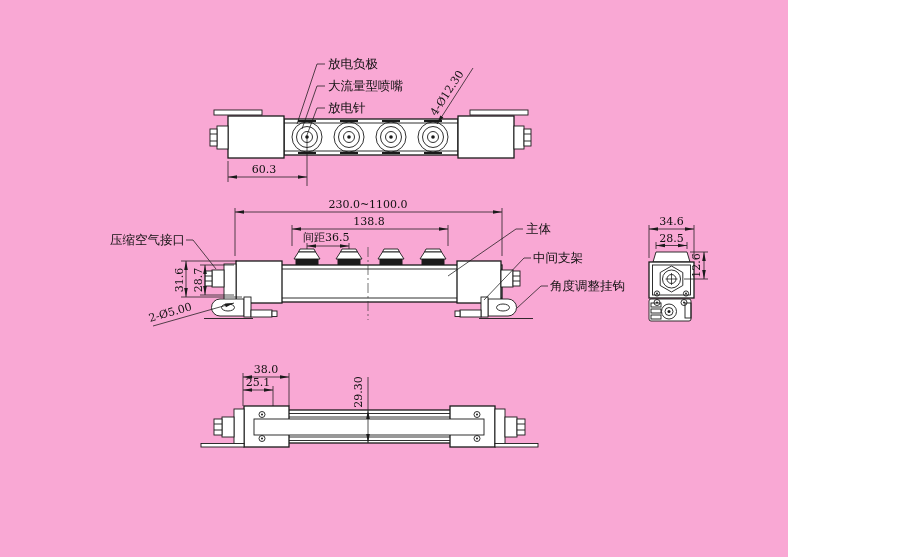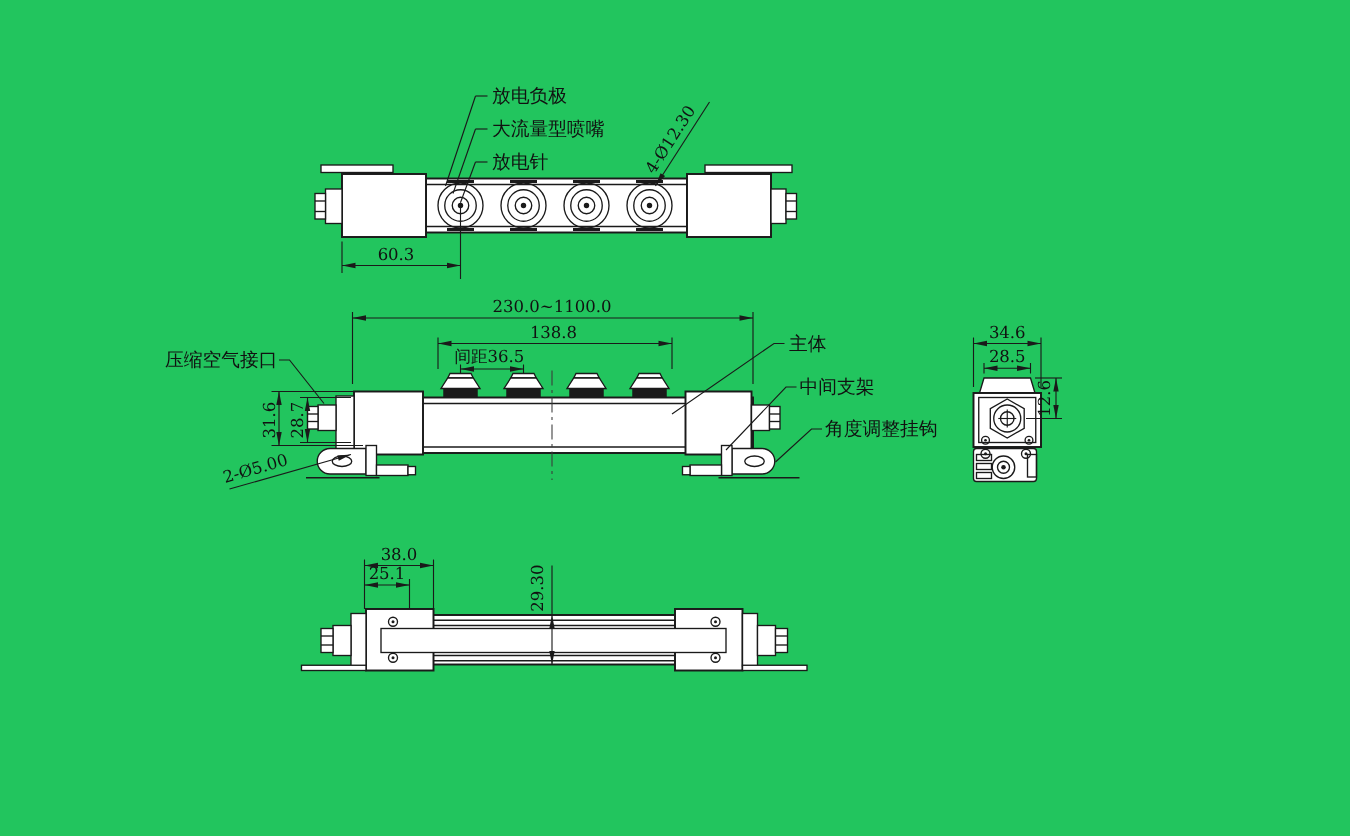--- a/index.html
+++ b/index.html
@@ -1,16 +1,16 @@
 <!DOCTYPE html>
 <html><head>
 <meta charset="utf-8">
 <style>
   html,body{margin:0;padding:0;background:#ffffff;}
-  .stage{position:relative;width:900px;height:557px;background:#22c55e;overflow:hidden;
+  .stage{position:relative;width:788px;height:557px;background:#f9a8d4;overflow:hidden;
          font-family:"Liberation Serif", serif;text-decoration:underline;}
   svg{position:absolute;left:0;top:0;}
   .obj2{fill:none;stroke:#1a1a1a;stroke-width:0.9;}
   .objw{fill:#ffffff;stroke:#1a1a1a;stroke-width:1.3;}
   .objw2{fill:#ffffff;stroke:#1a1a1a;stroke-width:0.9;}
   .dark{fill:#1a1a1a;stroke:none;}
   .thin{fill:none;stroke:#1a1a1a;stroke-width:0.75;}
   .cline{fill:none;stroke:#3a3a3a;stroke-width:0.7;stroke-dasharray:10 3 2 3;}
   .dimtext{font-family:"DejaVu Serif","Liberation Serif",serif;font-size:11px;fill:#111;}
   .cjk{font-family:"DejaVu Serif","Liberation Serif",serif;font-size:12.5px;fill:#111;}

